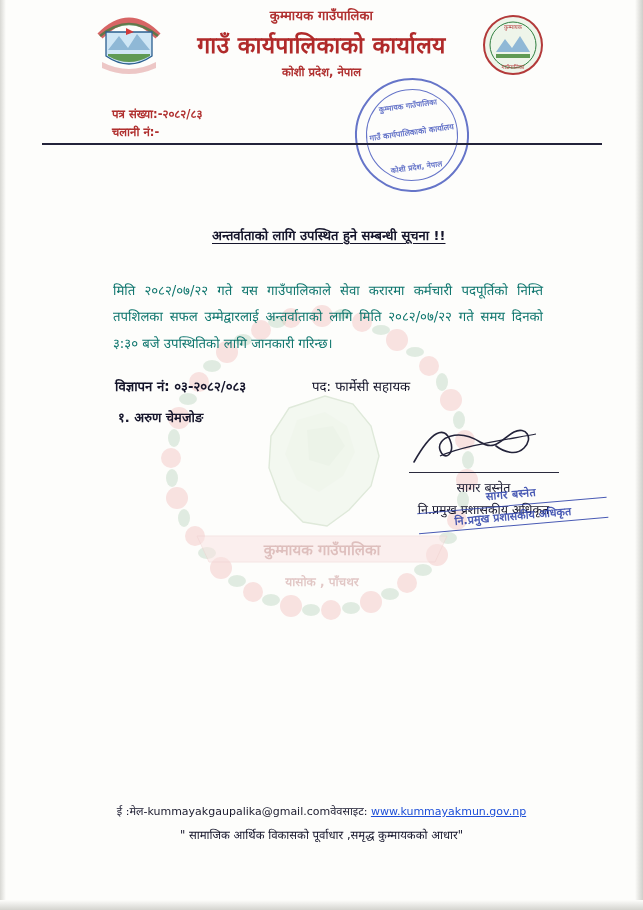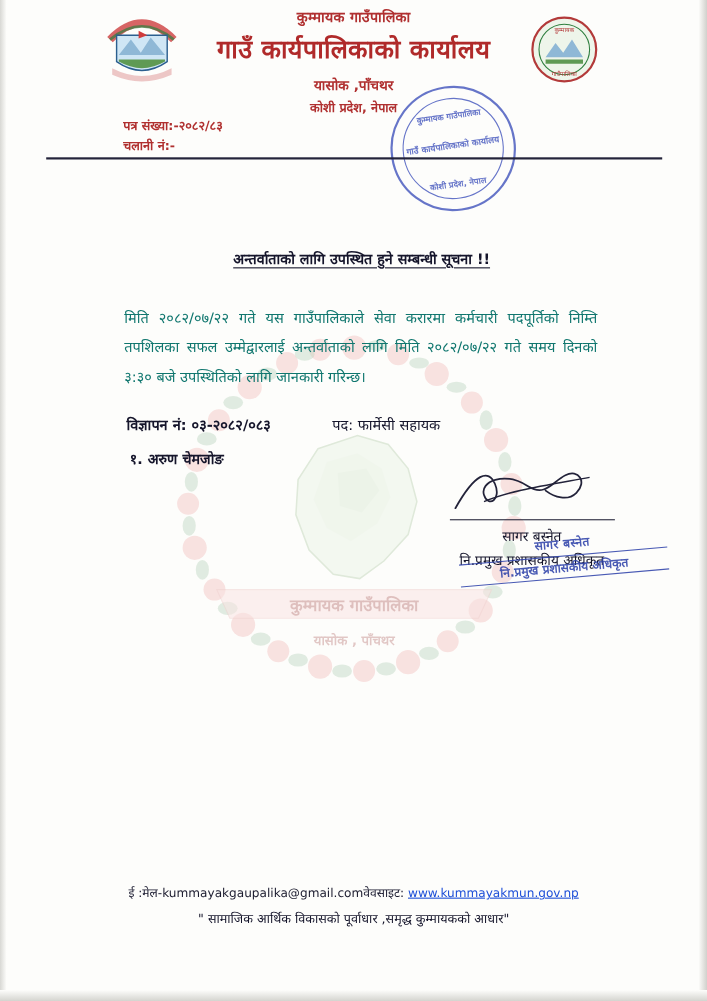--- a/index.html
+++ b/index.html
@@ -140,21 +140,21 @@
 
   
   .meta-row {
     position: absolute;
     left: 115px; top: 377px;
     width: 400px;
     font-size: 13.2px;
     color: #15152b;
   }
   .meta-ad { position: absolute; left: 0; top: 0; font-weight: bold; }
-  .meta-post { position: absolute; left: 187px; top: 0; }
+  .meta-post { position: absolute; left: 197px; top: 0; }
 
   .candidate-list {
     position: absolute;
     left: 118px; top: 408px;
     font-size: 13px;
     color: #15152b;
     font-weight: bold;
   }
 
   
@@ -354,21 +354,20 @@
       <path d="M 16,38 L 25,25 L 32,34 L 40,22 L 50,38 Z" fill="#8fb8d6"></path>
       <path d="M 16,40 L 50,40 L 50,44 L 16,44 Z" fill="#5f9a54"></path>
       <text x="33" y="15" text-anchor="middle" font-size="5.5" fill="#b33a3a" font-family="DejaVu Sans, sans-serif">कुम्मायक</text>
       <text x="33" y="55" text-anchor="middle" font-size="5.5" fill="#b33a3a" font-family="DejaVu Sans, sans-serif">गाउँपालिका</text>
     </svg>
   </div>
 
   <div class="header">
     <div class="org-sub">कुम्मायक गाउँपालिका</div>
     <div class="org-main">गाउँ कार्यपालिकाको कार्यालय</div>
-    <div class="org-place">यासोक ,पाँचथर</div>
     <div class="org-region">कोशी प्रदेश, नेपाल</div>
   </div>
 
   <div class="round-stamp">
     <div class="rs-inner"></div>
     <div class="rs-t">कुम्मायक गाउँपालिका</div>
     <div class="rs-m">गाउँ कार्यपालिकाको कार्यालय</div>
     <div class="rs-b">कोशी प्रदेश, नेपाल</div>
   </div>
 

